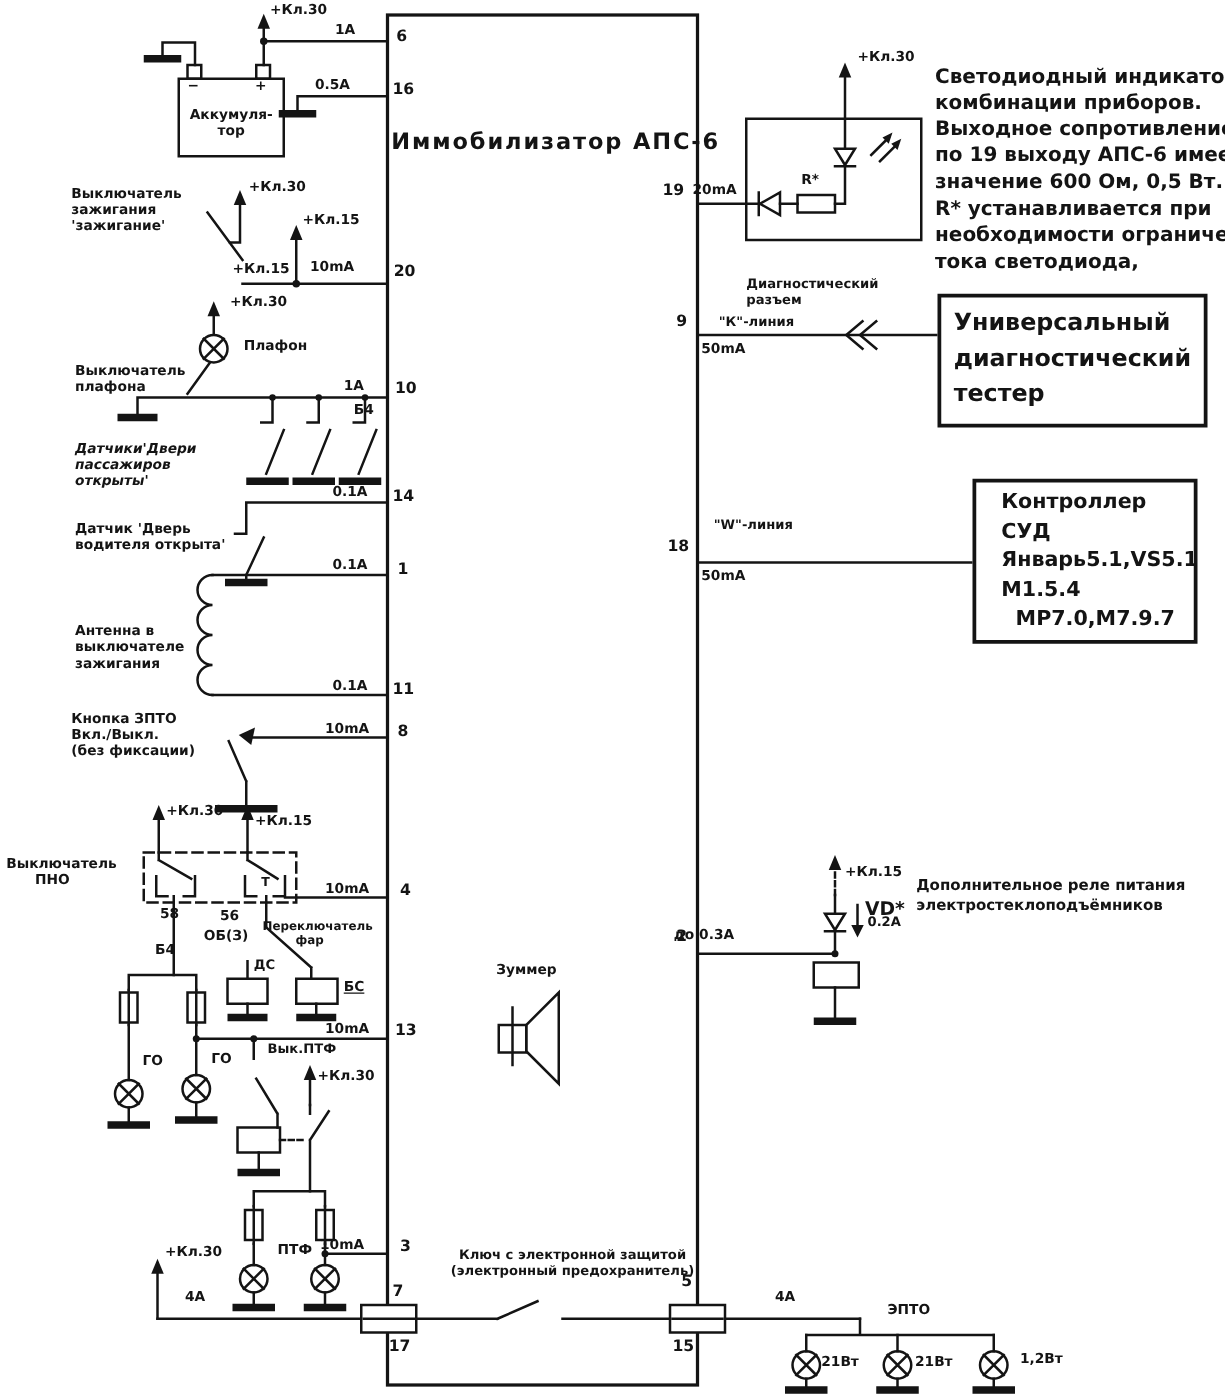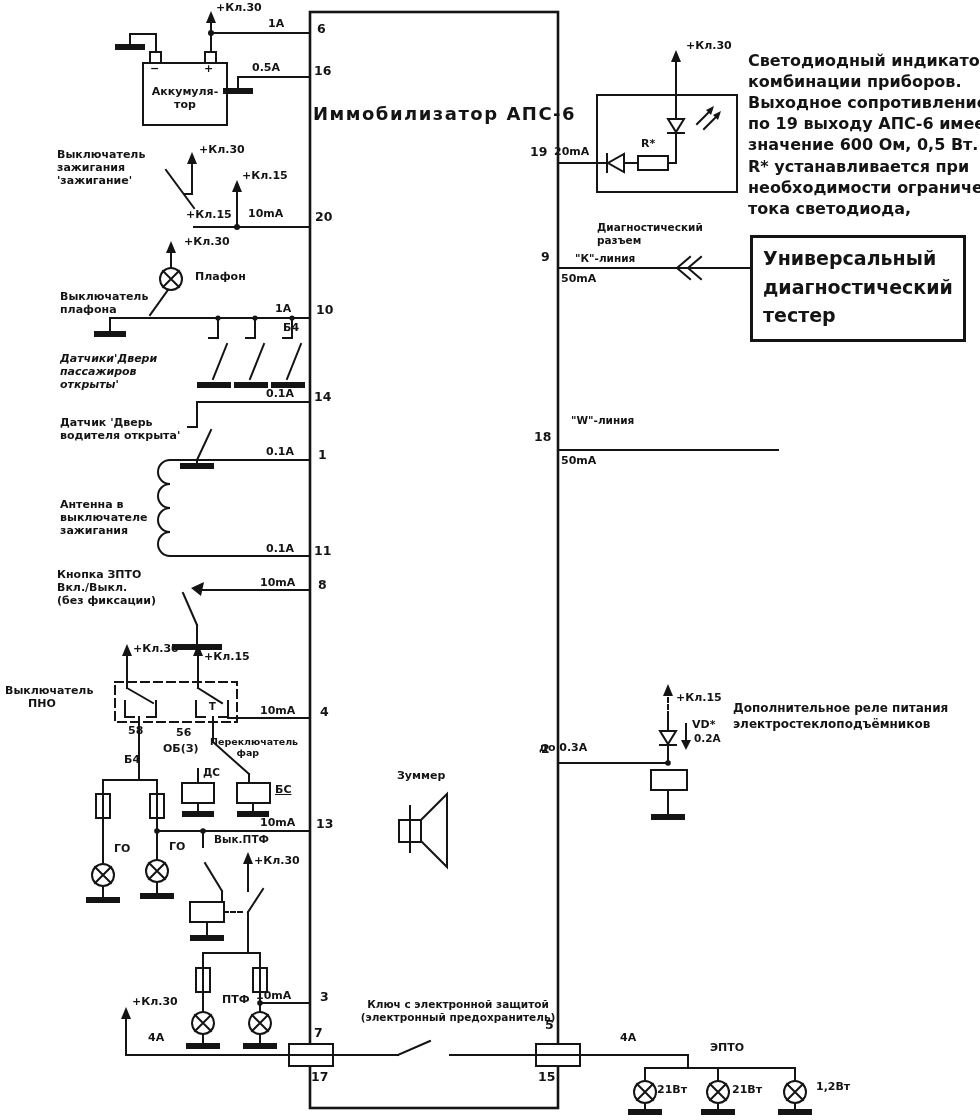--- a/index.html
+++ b/index.html
@@ -346,22 +346,29 @@
 <div class="lbl" style="left:575px;top:252px;font-size:10.5px;">"К"-линия</div>
 <div class="box" style="left:750px;top:218px;width:216px;height:107px;margin-top:17px;">
   <div class="boxtxt" style="padding:6px 0 0 10px;font-size:19px;line-height:1.5;">Универсальный
 диагностический
 тестер</div>
 </div>
 
 <div class="lbl pin" style="left:534px;top:429px;">18</div>
 <div class="lbl" style="left:561px;top:454px;">50mA</div>
 <div class="lbl" style="left:571px;top:414px;font-size:10.5px;">"W"-линия</div>
+<div class="box" style="left:778px;top:383px;width:180px;height:132px;">
+  <div class="boxtxt" style="padding:3px 0 0 20px;font-size:16.5px;line-height:1.43;">Контроллер
+СУД
+Январь5.1,VS5.1
+М1.5.4
+  МР7.0,М7.9.7</div>
+</div>
 
 <div class="lbl pin" style="left:541px;top:741px;">2</div>
 <div class="lbl" style="left:539px;top:741px;">до 0.3А</div>
 <div class="lbl" style="left:676px;top:691px;">+Кл.15</div>
-<div class="lbl" style="left:692px;top:718px;font-size:11px;">VD*</div>
+<div class="lbl" style="left:692px;top:718px;font-size:15px;">VD*</div>
 <div class="lbl" style="left:694px;top:732px;font-size:10.5px;">0.2А</div>
 <div class="lbl" style="left:733px;top:700px;font-size:12px;line-height:1.35;">Дополнительное реле питания
 электростеклоподъёмников</div>
 
 </div>
 
 </body></html>

